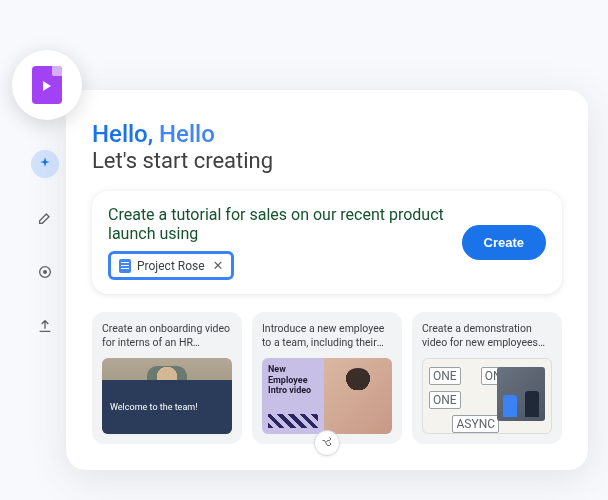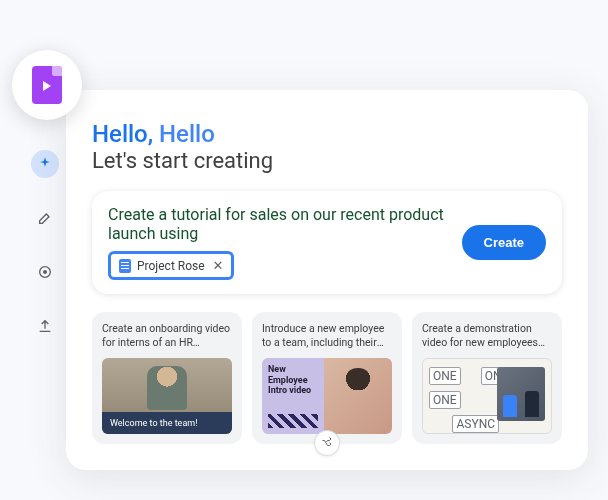--- a/index.html
+++ b/index.html
@@ -190,21 +190,21 @@
   border-radius: 10px 10px 4px 4px;
 }
 .thumb-1 .banner {
   position: absolute;
   bottom: 0;
   left: 0;
   right: 0;
   background: #2b3c5a;
   color: #fff;
   font-size: 9px;
-  padding: 6px 8px;
+  padding: 22px 8px;
 }
 
 
 .thumb-2 { display: flex; }
 .thumb-2 .left {
   flex: 0 0 48%;
   background: #c8bfe7;
   padding: 6px;
   display: flex;
   flex-direction: column;

